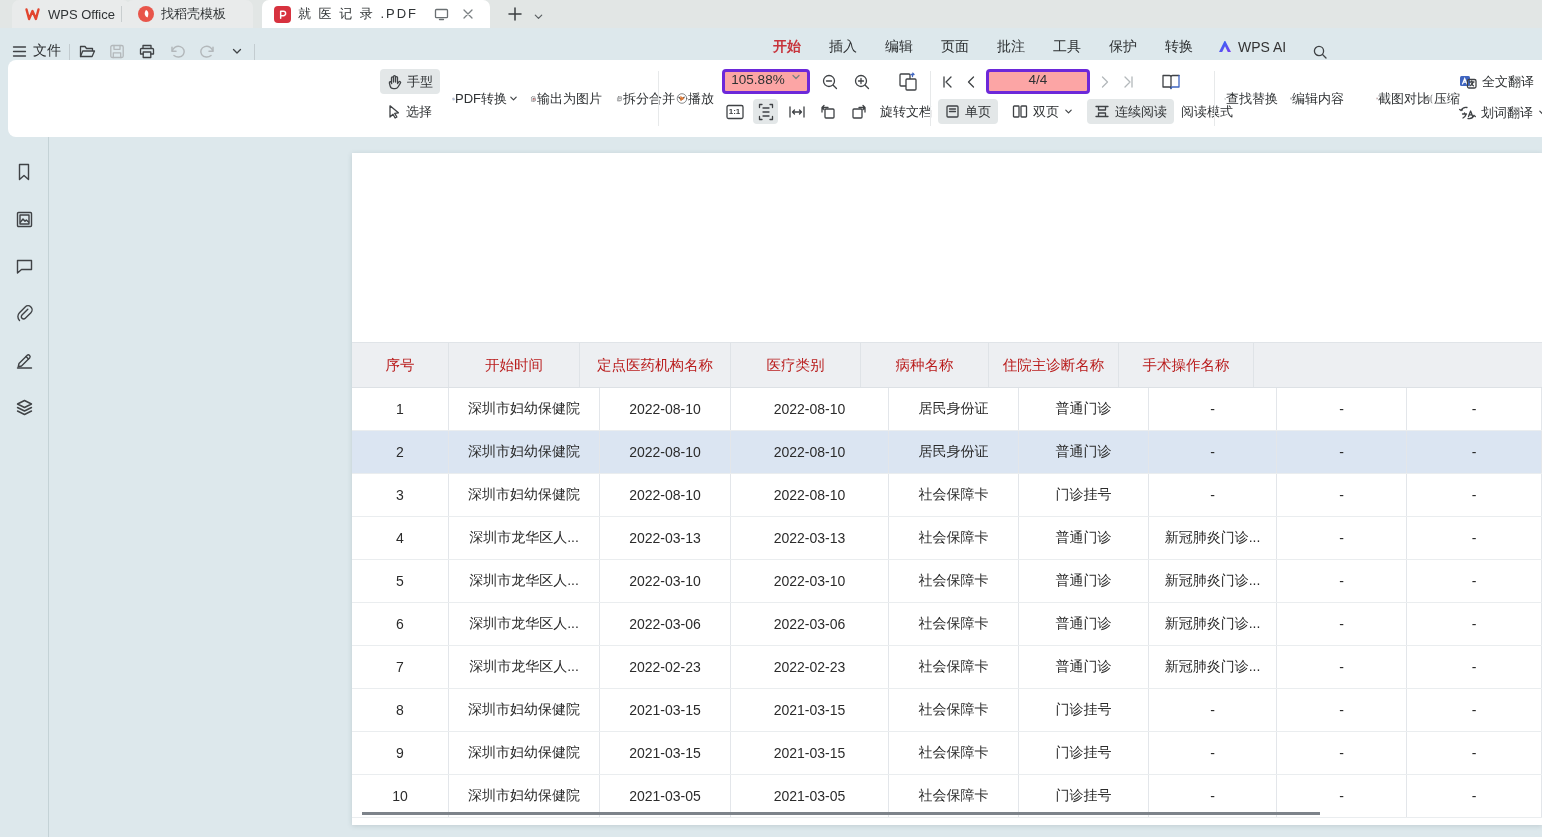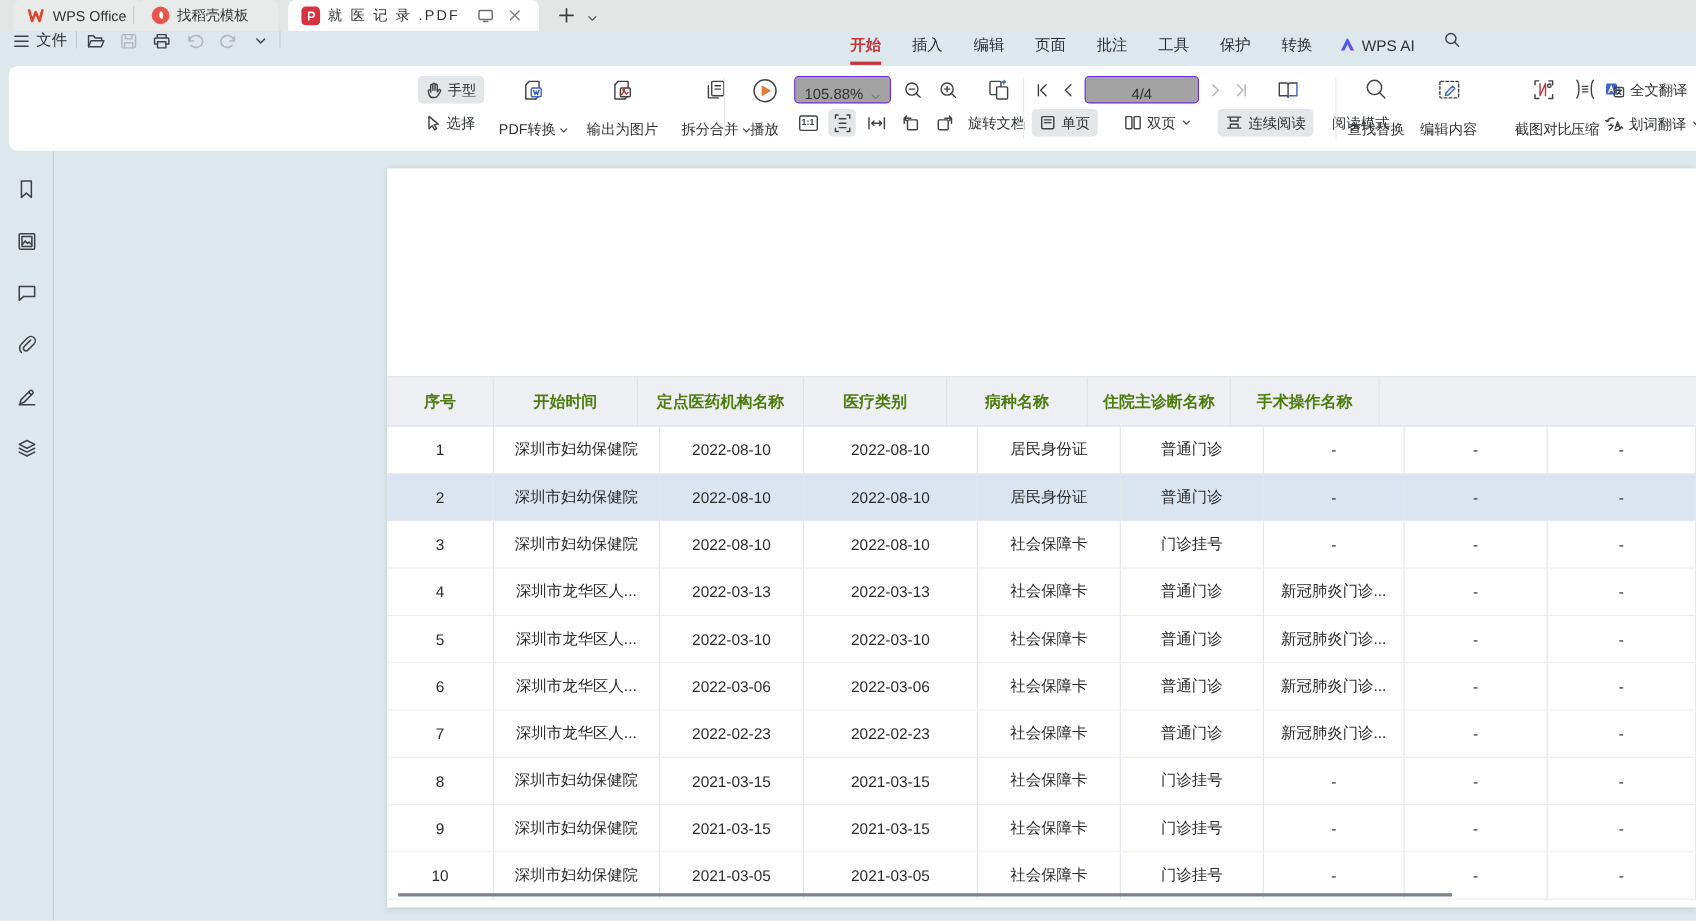--- a/index.html
+++ b/index.html
@@ -15,55 +15,55 @@
   .tab { position:absolute; top:0; height:28px; display:flex; align-items:center; gap:7px; padding:0 12px; font-size:13px; color:#2f3335; }
   .tab.gray { background:#e9ebeb; border-radius:7px 7px 0 0; }
   .tab.active { background:#ffffff; border-radius:7px 7px 0 0; }
   .tab-sep { position:absolute; top:6px; width:1px; height:16px; background:#c9cecf; }
   .doc-title { letter-spacing:2px; white-space:nowrap; }
   .pdficon { width:17px; height:17px; background:#d7323f; border-radius:4px; display:flex; align-items:center; justify-content:center; flex:none; }
   .tmplicon { width:16px; height:16px; background:#e8554a; border-radius:50%; display:flex; align-items:center; justify-content:center; flex:none; }
   .tbtn { display:flex; align-items:center; justify-content:center; width:20px; height:20px; }
 
   
-  #menubar { left:0; top:28px; width:1542px; height:32px; display:flex; align-items:flex-start; }
+  #menubar { left:0; top:28px; width:1542px; height:32px; display:flex; align-items:flex-end; }
   .mb-divider { width:1px; height:16px; background:#c3ccd0; margin:0 8px; }
   #file-menu { display:flex; align-items:center; gap:6px; margin-left:12px; font-size:14px; color:#2c2f31; }
   .qa { display:flex; align-items:center; gap:12px; }
   .qa > span { display:flex; width:18px; height:18px; align-items:center; justify-content:center; }
   #main-menu { display:flex; align-items:center; margin-left:496px; }
   .mitem { font-size:14px; color:#2c2f31; padding:4px 14px; position:relative; white-space:nowrap; }
   .mitem.active { color:#c7343c; font-weight:700; }
   .mitem.active::after { content:""; position:absolute; left:14px; right:14px; bottom:-5px; height:3px; background:#c7343c; }
   #wps-ai { display:flex; align-items:center; gap:5px; font-size:14px; padding:4px 10px; }
   #menu-search { margin-left:16px; }
 
   
   #ribbon { left:8px; top:60px; width:1534px; height:77px; background:#ffffff; border-radius:8px 0 0 8px; }
   .rdiv { position:absolute; top:11px; width:1px; height:55px; background:#e7e9ea; }
-  .vbtn { position:absolute; top:8px; display:flex; flex-direction:column; align-items:center; justify-content:space-between; height:61px; padding:2px 4px; border-radius:4px; }
+  .vbtn { position:absolute; top:8px; display:flex; align-items:center; justify-content:space-between; height:61px; padding:2px 4px; border-radius:4px; }
   .vbtn .rlabel { font-size:13px; color:#2e3133; display:flex; align-items:center; gap:2px; white-space:nowrap; }
   .hbtn { display:flex; align-items:center; gap:5px; font-size:13px; color:#2e3133; height:25px; padding:0 7px; border-radius:4px; white-space:nowrap; }
   .hbtn.on { background:#e3e7e8; }
   .iconbtn { display:flex; align-items:center; justify-content:center; width:25px; height:25px; border-radius:4px; }
   .iconbtn.on { background:#e3e7e8; }
-  .combo { height:25px; border:1px solid #6d28d9; border-radius:4px; background:#a3a3a3; display:flex; align-items:flex-end; justify-content:center; gap:6px; font-size:13.5px; color:#2e3133; }
+  .combo { height:25px; border:3px solid #6d28d9; border-radius:4px; background:#fca5a5; display:flex; align-items:flex-start; justify-content:center; gap:6px; font-size:13.5px; color:#2e3133; }
   .row { display:flex; align-items:center; }
 
   
   #workspace { left:0; top:137px; width:1542px; height:700px; }
   #side-rail { position:absolute; left:0; top:0; width:49px; height:700px; border-right:1px solid rgba(150,168,175,0.35); display:flex; flex-direction:column; align-items:center; padding-top:22px; gap:21px; }
   .railbtn { width:26px; height:26px; display:flex; align-items:center; justify-content:center; }
 
   #pdf-page { position:absolute; left:352px; top:16px; width:1190px; height:672px; background:#ffffff; box-shadow:0 1px 5px rgba(60,80,90,0.18); }
 
   
   #doc-table { position:absolute; left:0; top:189px; width:1190px; font-size:14px; color:#2b2b2b; }
   .thead { display:flex; height:46px; background:#edeff2; border-top:1px solid #e0e4e8; border-bottom:1px solid #dde1e5; }
-  .th { display:flex; align-items:center; justify-content:center; font-weight:700; font-size:14.5px; color:#4d7c0f; border-right:1px solid #dfe3e7; white-space:nowrap; overflow:hidden; }
+  .th { display:flex; align-items:center; justify-content:center; font-weight:400; font-size:14.5px; color:#b91c1c; border-right:1px solid #dfe3e7; white-space:nowrap; overflow:hidden; }
   .tr { display:flex; height:43px; border-bottom:1px solid #eaedef; background:#fff; }
   .tr.selected { background:#dbe5f2; }
   .td { display:flex; align-items:center; justify-content:center; border-right:1px solid #e3e6ea; white-space:nowrap; overflow:hidden; }
   #table-bottom-rule { position:absolute; left:10px; top:659px; width:958px; height:3px; background:#7d838a; }
 </style>
 </head>
 <body>
 
 <div id="tabbar" class="abs">
   <div class="tab gray" style="left:12px;width:118px">
@@ -347,21 +347,21 @@
             <path d="M10 2v10M3 2l5 5-5 5"></path>
           </svg>
         </span>
       <span class="iconbtn" style="margin-left:14px">
           <svg width="22" height="20" viewBox="0 0 22 20" class="ic">
             <path d="M3 3.5h6.5a1.5 1.5 0 0 1 1.5 1.5v11.5a1.5 1.5 0 0 0-1.5-1.5H3zM19 3.5h-6.5a1.5 1.5 0 0 0-1.5 1.5"></path>
             <path d="M19 3.5v11.5h-6.5a1.5 1.5 0 0 0-1.5 1.5" stroke="#3f65c0"></path>
           </svg>
         </span>
     </div>
-    <div class="row" style="gap:17px">
+    <div class="row" style="gap:7px">
       <div class="hbtn on">
         <svg width="15" height="15" viewBox="0 0 15 15" class="ic">
             <rect x="2" y="2" width="11" height="11" rx="1"></rect>
             <path d="M4.5 5h6M4.5 7.5h6"></path>
           </svg>
         <span>单页</span>
       </div>
       <div class="hbtn">
         <svg width="16" height="15" viewBox="0 0 16 15" class="ic">
             <rect x="1.5" y="2" width="5.5" height="11" rx="0.8"></rect>

